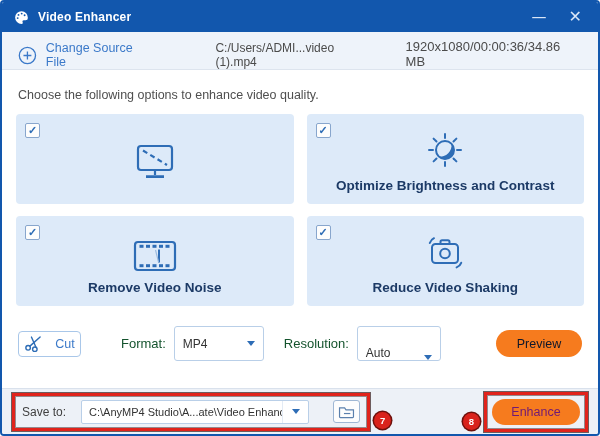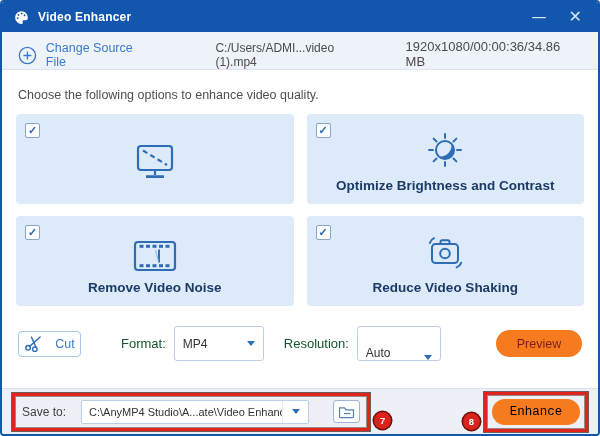--- a/index.html
+++ b/index.html
@@ -59,21 +59,21 @@
   .select {
     height: 35px; background: #fff; border: 1px solid #b9cfe8; border-radius: 3px;
     display: flex; align-items: center; padding: 0 8px; margin-left: 8px; cursor: pointer;
   }
   .select .sel-value { font-size: 12px; color: #333; }
   .sel-format { width: 90px; } .sel-res { width: 84px; align-items: flex-end; }
   .tri { width: 0; height: 0; border-left: 4.5px solid transparent; border-right: 4.5px solid transparent;
     border-top: 5.5px solid #2e6db6; margin-left: auto; }
   .preview-btn {
     margin-left: auto; width: 86px; height: 27px; border-radius: 14px; border: none;
-    background: #f67b1e; color: #7f1d1d; font-size: 12.5px; font-family: inherit;
+    background: #f67b1e; color: #0f172a; font-size: 12.5px; font-family: inherit;
     display: flex; align-items: center; justify-content: center; cursor: pointer;
   }
   
   .footer {
     height: 46px; flex: 0 0 auto; background: #edf1f7; border-top: 1px solid #d9e1ec;
     display: flex; align-items: center; padding: 0 10px; position: relative;
   }
   .hl-box {
     border: 3px solid #e1231b;
     box-shadow: 0 0 0 1px rgba(40,10,10,.65), inset 0 0 0 1px rgba(40,10,10,.45);
@@ -88,21 +88,21 @@
   .save-combo .path { font-size: 11px; color: #333; padding: 0 7px; white-space: nowrap; overflow: hidden; flex: 1; }
   .save-combo .arrow-zone { width: 26px; align-self: stretch; border-left: 1px solid #e3ebf5;
     display: flex; align-items: center; justify-content: center; }
   .folder-btn {
     width: 27px; height: 23px; background: #fdfdfd; border: 1px solid #9fb7d4; border-radius: 3px;
     margin-left: 9px; display: flex; align-items: center; justify-content: center; cursor: pointer;
   }
   .enhance-group { margin-left: auto; padding: 4px 5px; }
   .enhance-btn {
     width: 88px; height: 26px; border-radius: 13px; border: none;
-    background: #f67b1e; color: #000000; font-size: 12.5px; font-family: Liberation Mono, monospace;
+    background: #f67b1e; color: #701a75; font-size: 12.5px; font-family: Liberation Sans, sans-serif;
     display: flex; align-items: center; justify-content: center; cursor: pointer;
   }
   .badge {
     width: 17px; height: 17px; border-radius: 50%;
     background: #d9231c; box-shadow: 0 0 0 1.5px #6d100c;
     color: #fff; font-size: 9.5px; font-weight: bold;
     display: flex; align-items: center; justify-content: center;
     position: absolute; z-index: 5;
   }
   .badge-7 { right: -24px; bottom: -1px; }

